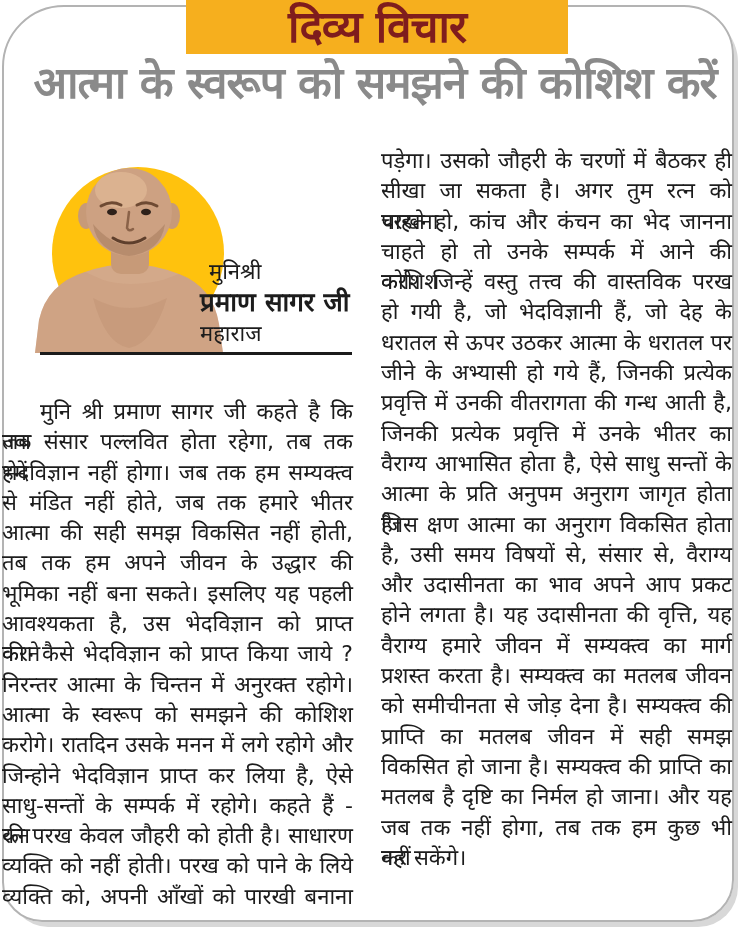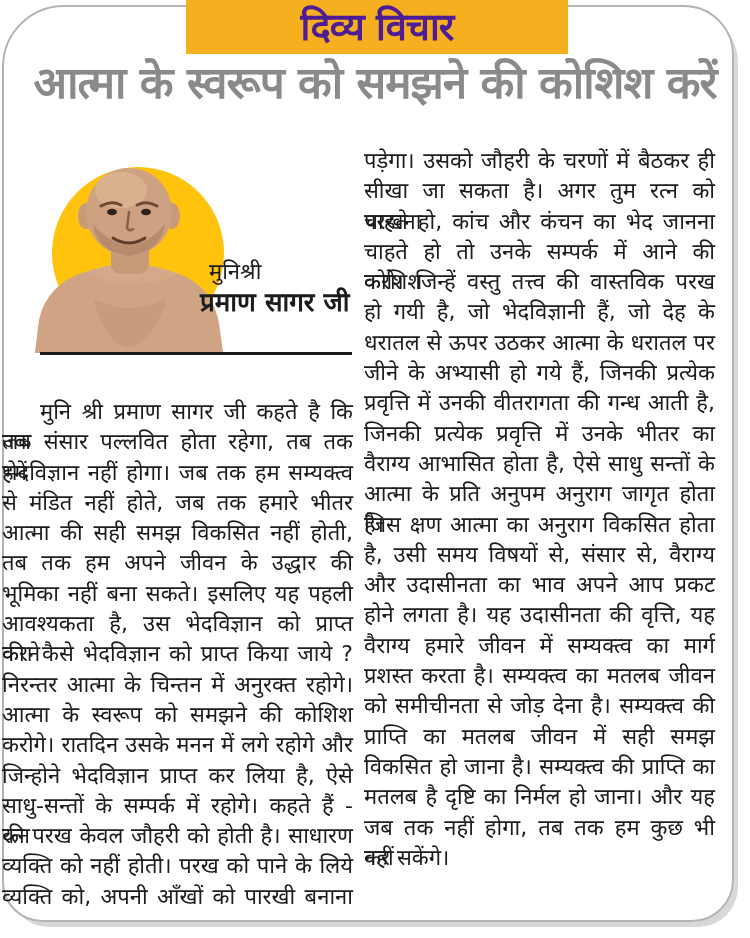--- a/index.html
+++ b/index.html
@@ -15,40 +15,40 @@
   .stage{position:relative;width:750px;height:938px;background:#fff;}
 
   
   .frame{position:absolute;left:2px;top:5px;width:732px;height:917px;
     border:2px solid var(--frame-border);border-radius:62px 50px 42px 40px;
     box-shadow:6px 7px 0 -2px #d8d8d8;background:transparent;}
 
   
   .banner{position:absolute;left:186px;top:0;width:382px;height:54px;
     background:var(--banner-bg);display:flex;align-items:center;justify-content:center;}
-  .banner-title{font-size:38px;font-weight:800;color:#4c1d95;letter-spacing:-1px;line-height:1;}
+  .banner-title{font-size:44px;font-weight:800;color:#7f1d1d;letter-spacing:-1px;line-height:1;}
 
   
   .headline{position:absolute;left:8px;top:48px;width:734px;height:66px;
     display:flex;align-items:center;justify-content:center;
     font-size:44px;font-weight:700;color:var(--headline-color);
     letter-spacing:-1px;white-space:nowrap;}
 
   
   .portrait{position:absolute;left:33px;top:148px;width:195px;height:205px;overflow:hidden;}
   .caption{position:absolute;left:200px;top:256px;width:160px;line-height:31px;}
   .caption .c1{font-size:22px;margin-left:9px;}
   .caption .c2{font-size:26px;font-weight:800;white-space:nowrap;}
   .caption .c3{font-size:22px;}
   .rule{position:absolute;left:40px;top:352px;width:312px;height:3px;background:#1b1b1b;}
 
   
   .col{position:absolute;width:351px;font-size:22px;line-height:30.3px;}
   .col-left{left:2px;top:361px;margin-top:36px;}
-  .col-right{left:364px;top:146px;}
+  .col-right{left:381px;top:146px;}
   .tline{text-align:justify;text-align-last:justify;height:30.3px;overflow:visible;white-space:nowrap0;}
   .tline.indent{text-indent:38px;}
   .tline.ragged{text-align-last:left;}
 </style>
 </head>
 <body>
 
 <div class="stage">
 
   <div class="frame"></div>
@@ -86,20 +86,21 @@
 
       <path d="M96,64 L94,80 Q96,84 100,81" stroke="#8A6248" stroke-width="2.5" fill="none" stroke-linecap="round"></path>
 
       <path d="M80,90 Q96,100 112,90" stroke="#5E3F2C" stroke-width="3" fill="none" stroke-linecap="round"></path>
     </svg>
   </div>
 
   <div class="caption">
     <div class="c1">मुनिश्री</div>
     <div class="c2">प्रमाण सागर जी</div>
+    <div class="c3">महाराज</div>
   </div>
 
   <div class="rule"></div>
 
   <div class="col col-left">
       <div class="tline indent">मुनि श्री प्रमाण सागर जी कहते है कि जब</div>
       <div class="tline">तक संसार पल्लवित होता रहेगा, तब तक हमें</div>
       <div class="tline">भेदविज्ञान नहीं होगा। जब तक हम सम्यक्त्व</div>
       <div class="tline">से मंडित नहीं होते, जब तक हमारे भीतर</div>
       <div class="tline">आत्मा की सही समझ विकसित नहीं होती,</div>

